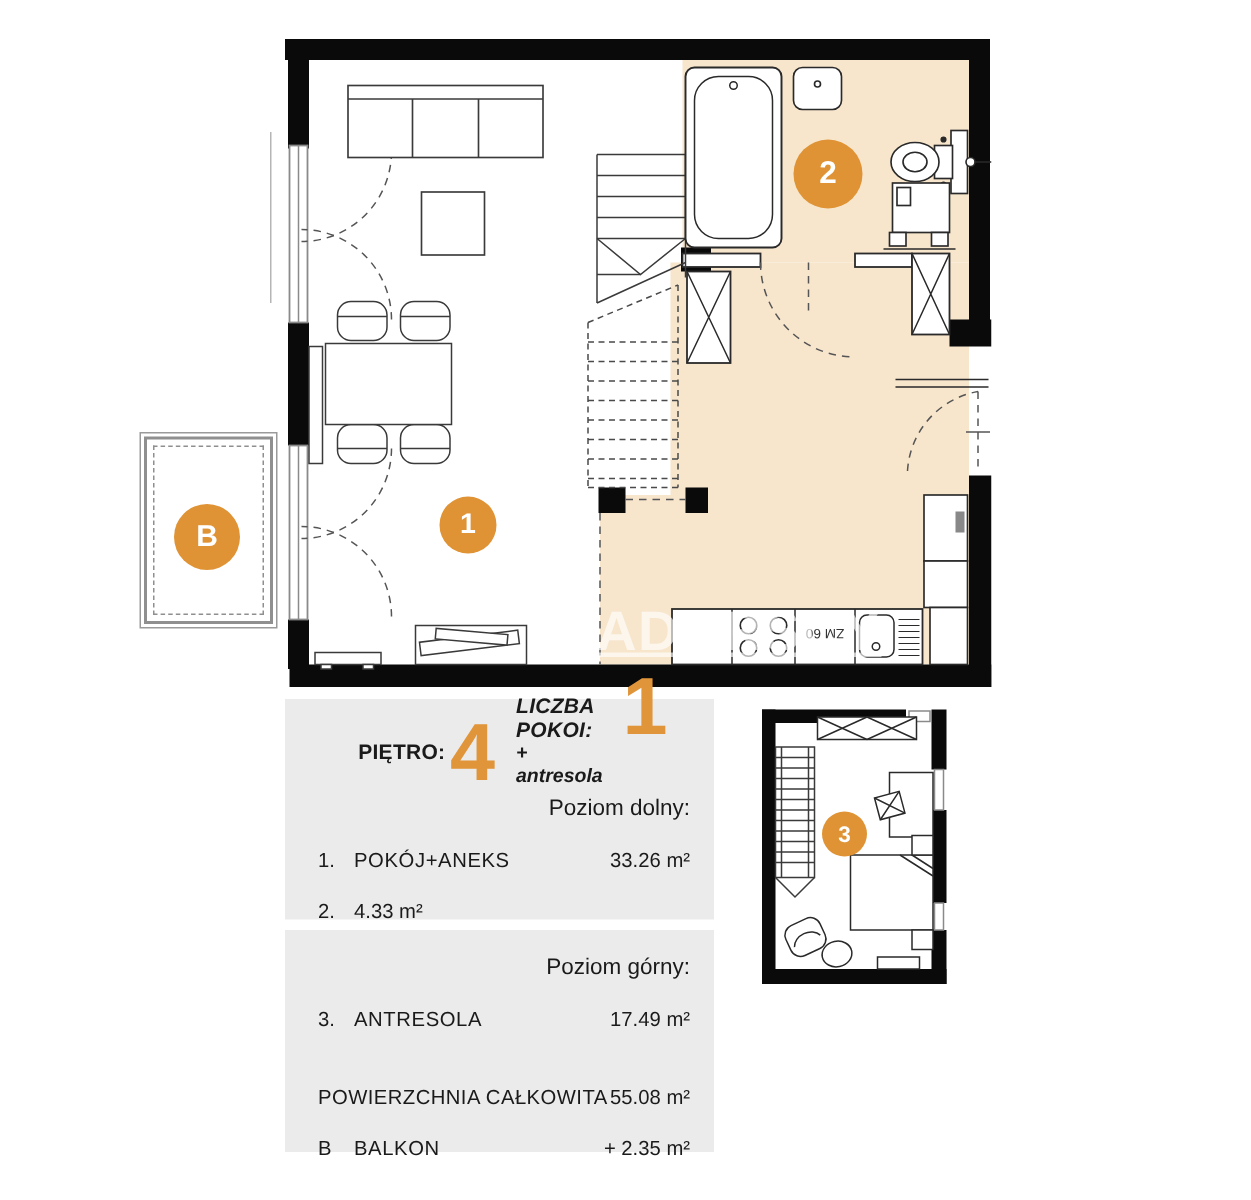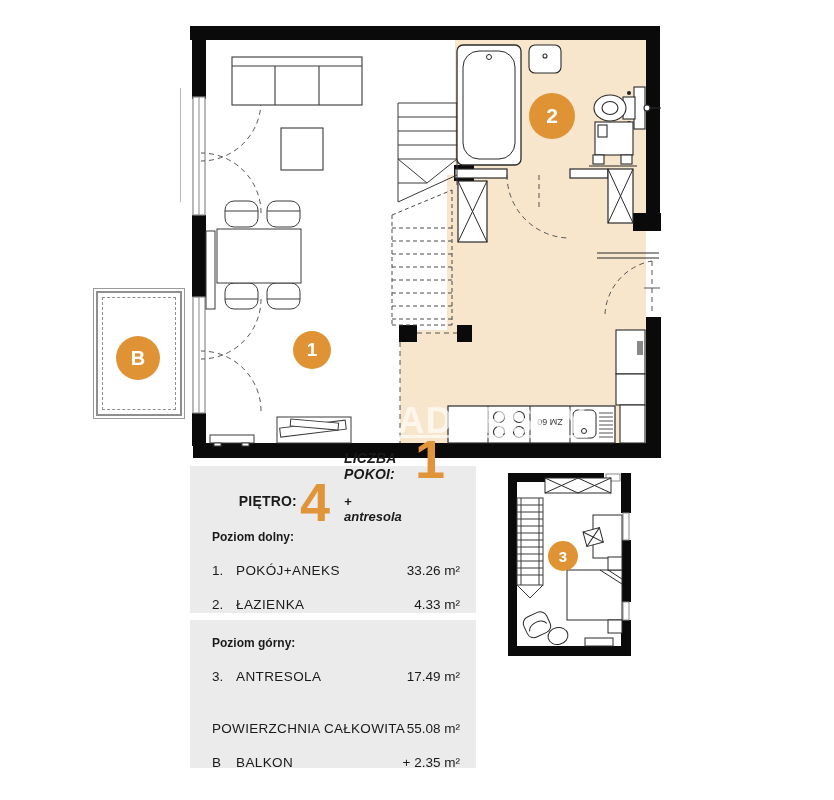--- a/index.html
+++ b/index.html
@@ -26,23 +26,23 @@
   
   .panel{position:absolute;left:190px;width:286px;background:#EBEBEB;box-sizing:border-box;}
   .panel1{top:466px;height:147px;}
   .panel2{top:620px;height:148px;padding-top:14px;}
   .hdr{display:flex;padding:10px 31px 0 18px;height:58px;box-sizing:border-box;align-items:flex-end;}
   .hdr-item{display:flex;align-items:flex-start;}
   .hdr-item.first{flex:0 0 122px;justify-content:flex-end;}
   .hdr-item.second{margin-left:14px;flex:1;justify-content:flex-end;}
   .hdr-stack{display:flex;flex-direction:column;align-items:flex-end;font-style:italic;}
   .hdr-label{font-size:14px;font-weight:bold;margin-top:15px;letter-spacing:0.2px;}
-  .hdr-note{font-size:13px;font-weight:bold;margin-top:12px;}
+  .hdr-note{font-size:13px;font-weight:bold;margin-top:0;}
   .hdr-num{font-size:54px;line-height:0.82;font-weight:bold;color:#E1953A;margin-left:3px;margin-top:2px;}
-  .sec-title{font-size:12px;font-weight:bold;padding:0 16px 0 22px;margin-top:6px;}
+  .sec-title{font-size:15px;font-weight:normal;padding:0 16px 0 22px;margin-top:6px;text-align:right;}
   .panel2 .sec-title{margin-top:2px;}
   .room-row{display:flex;align-items:baseline;padding:0 16px 0 22px;margin-top:19px;font-size:13.5px;}
   .room-row .no{width:24px;flex:0 0 24px;}
   .room-row .nm{flex:1;letter-spacing:0.4px;}
   .room-row .ar{white-space:nowrap;}
   .room-row.total{margin-top:37px;}
   .room-row.total .nm{letter-spacing:0.3px;}
 </style>
 </head>
 <body>
@@ -240,21 +240,20 @@
       </div>
     </div>
     <div class="sec-title">Poziom dolny:</div>
     <div class="room-row">
       <span class="no">1.</span>
       <span class="nm">POKÓJ+ANEKS</span>
       <span class="ar">33.26 m²</span>
     </div>
     <div class="room-row">
       <span class="no">2.</span>
-      <span class="nm">ŁAZIENKA</span>
       <span class="ar">4.33 m²</span>
     </div>
   </div>
 
   <div class="panel panel2">
     <div class="sec-title">Poziom górny:</div>
     <div class="room-row">
       <span class="no">3.</span>
       <span class="nm">ANTRESOLA</span>
       <span class="ar">17.49 m²</span>

